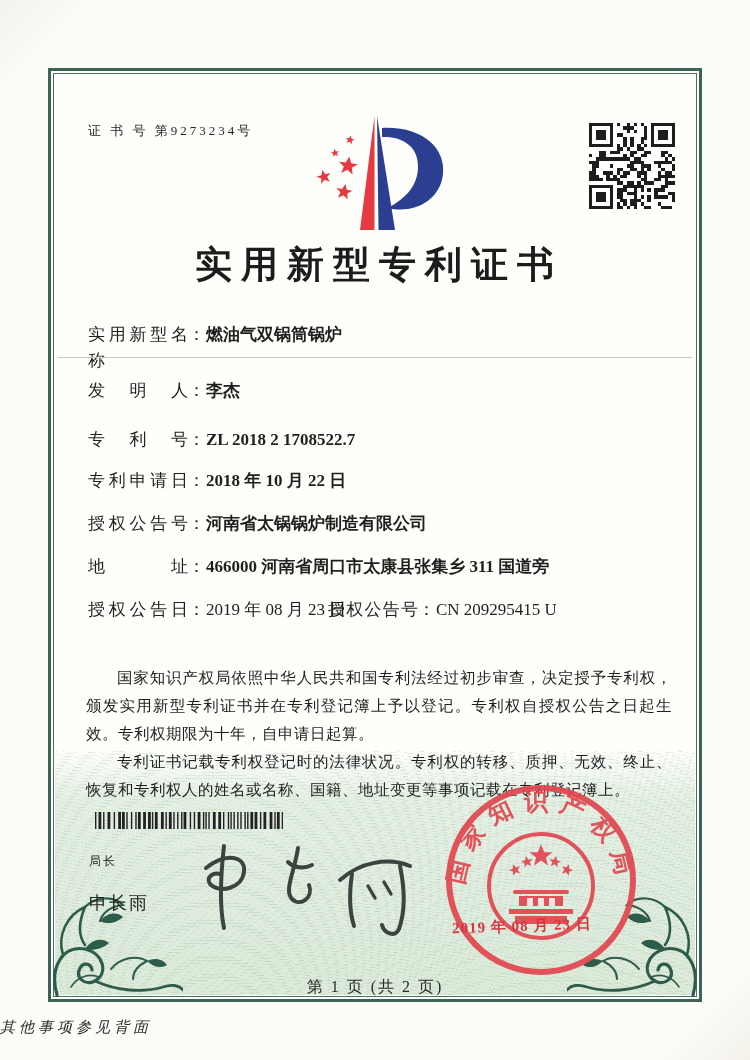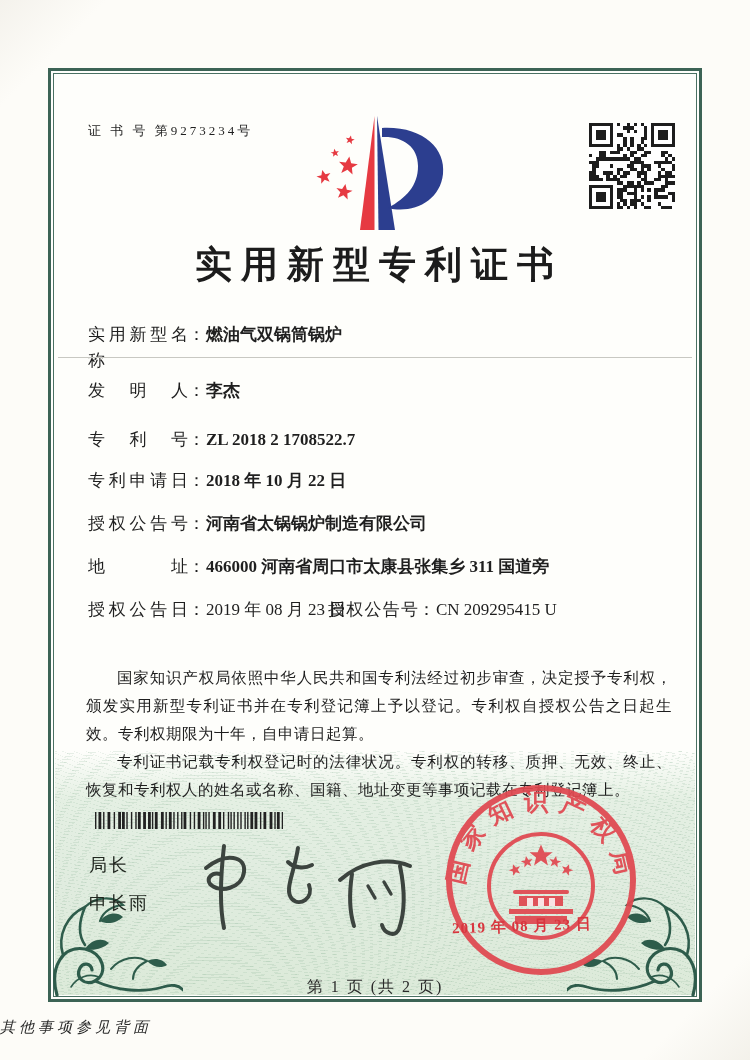--- a/index.html
+++ b/index.html
@@ -68,21 +68,21 @@
     font-size:15.5px; line-height:28px; color:#1e1e1e;
     text-align:justify;
     margin-top:36px;
   }
   .body-text p { text-indent:2em; letter-spacing:.5px; }
 
   
   .barcode { position:absolute; left:95px; top:812px; width:188px; height:17px; }
   .barcode svg { width:100%; height:100%; display:block; }
 
-  .officer { position:absolute; left:89px; top:853px; font-size:18px; letter-spacing:2px; color:#20261f;}
+  .officer { position:absolute; left:89px; top:853px; font-size:12px; letter-spacing:2px; color:#20261f;}
   .officer-name { position:absolute; left:89px; top:891px; font-size:18px; letter-spacing:2px; color:#20261f;}
 
   .signature { position:absolute; left:192px; top:832px; width:232px; height:108px; }
 
   .seal { position:absolute; left:443px; top:782px; width:196px; height:196px; opacity:.93; }
   .seal-date {
     position:absolute; left:452px; top:916px; width:190px;
     font-size:15px; color:#d8363f; letter-spacing:1px;
     transform:rotate(-2deg); white-space:nowrap; font-weight:600;
   }

